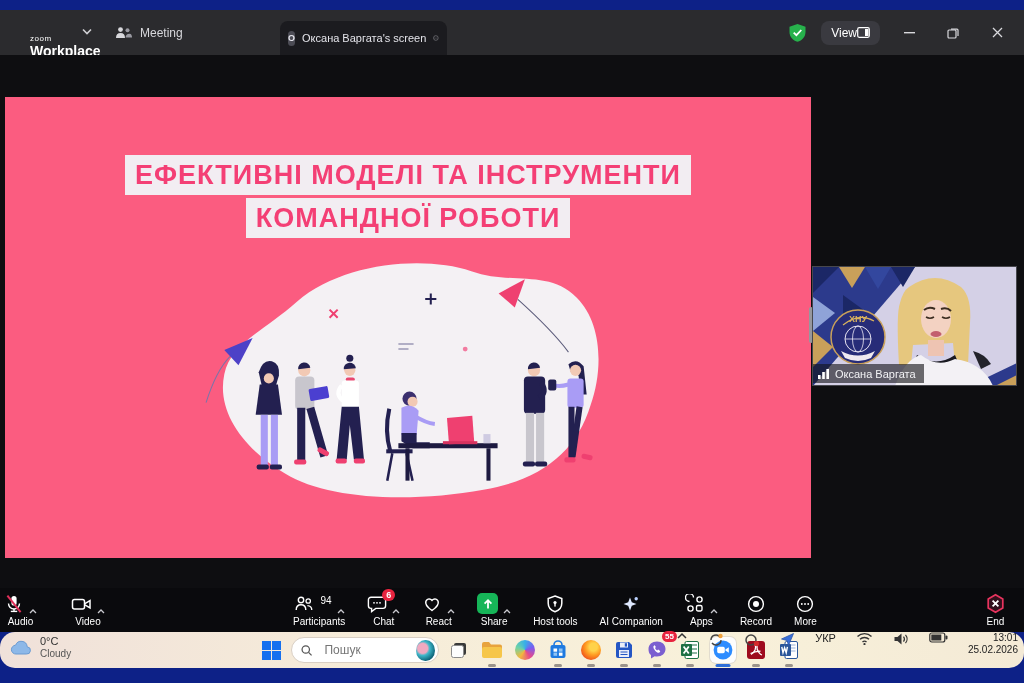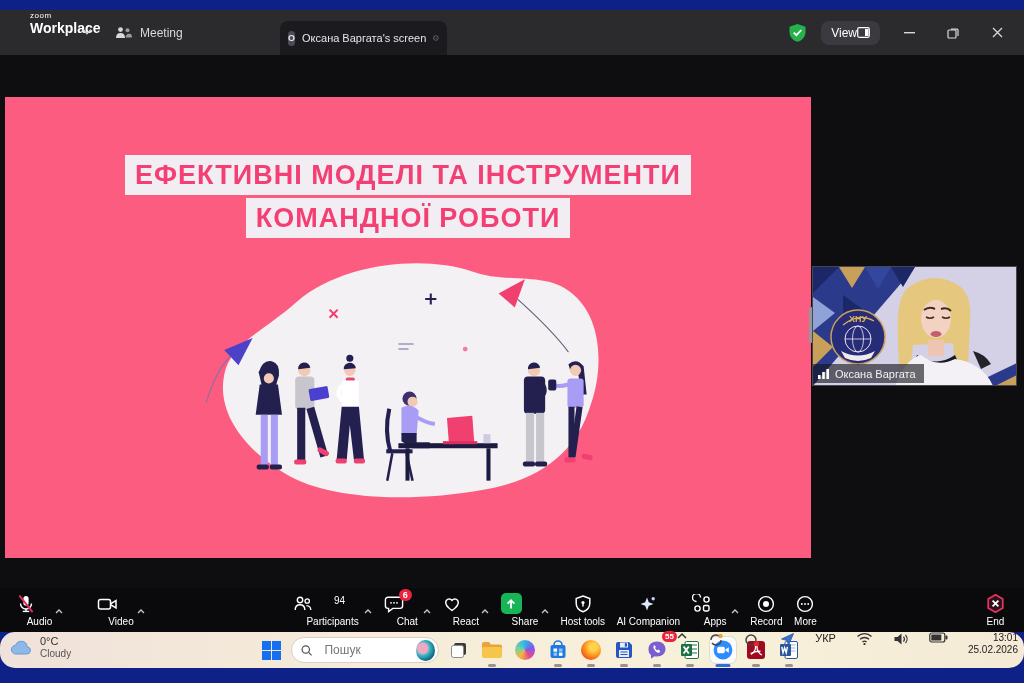--- a/index.html
+++ b/index.html
@@ -1,21 +1,21 @@
 <!DOCTYPE html>
 <html><head>
 <meta charset="utf-8">
 <style>
   html,body{margin:0;padding:0;background:#0d2187;}
   *{box-sizing:border-box;font-family:"Liberation Sans",sans-serif;}
   #stage{position:relative;width:1024px;height:683px;background:#0d2187;overflow:hidden;}
 
   
   #titlebar{position:absolute;left:0;top:10px;width:1024px;height:45px;background:#2b2b2e;}
-  .brand{position:absolute;left:30px;top:2px;color:#fff;cursor:pointer;}
+  .brand{position:absolute;left:30px;top:25px;color:#fff;cursor:pointer;}
   .brand .z{font-size:8px;line-height:8px;letter-spacing:.5px;}
   .brand .w{font-size:14px;font-weight:700;line-height:16px;}
   .brand-chev{position:absolute;left:82px;top:18px;}
   .meeting-tab{position:absolute;left:115px;top:0;height:45px;display:flex;align-items:center;gap:8px;color:#d8d8dc;font-size:12px;cursor:pointer;}
   .share-tab{position:absolute;left:280px;top:11px;width:167px;height:34px;background:#1b1b1f;border-radius:8px 8px 0 0;display:flex;align-items:center;padding:0 8px;gap:7px;cursor:pointer;}
   .share-tab .obadge{width:15px;height:15px;border-radius:4px;background:#4c4c55;color:#e7e7ee;font-size:9px;font-weight:700;display:flex;align-items:center;justify-content:center;}
   .share-tab .tname{color:#e4e4ea;font-size:11px;white-space:nowrap;flex:1;}
   .tb-right{position:absolute;right:12px;top:0;height:45px;display:flex;align-items:center;gap:14px;}
   .view-group{display:flex;align-items:center;background:#3a3a40;border-radius:8px;padding:5px 10px;cursor:pointer;}
   .view-group .vlabel{color:#fff;font-size:12px;}
@@ -30,25 +30,25 @@
 
   
   #video-thumb{position:absolute;left:812px;top:211px;width:205px;height:120px;background:#d4d0e6;border:1px solid #47474d;overflow:hidden;}
   #name-label{position:absolute;left:0;bottom:2px;height:19px;background:rgba(20,20,24,.62);display:flex;align-items:center;gap:5px;padding:0 8px 0 5px;}
   #name-label .nm{color:#f2f2f5;font-size:11px;white-space:nowrap;}
   #panel-handle{position:absolute;left:809px;top:252px;width:4px;height:36px;border-radius:2px;background:#97979d;cursor:ew-resize;}
 
   
   #ztoolbar{position:absolute;left:0;top:588px;width:1024px;height:44px;background:#0a0a0d;}
   .tgroup{position:absolute;top:0;height:44px;display:flex;align-items:center;}
-  #tg-left{left:16px;gap:34px;}
+  #tg-left{left:4px;gap:34px;}
   #tg-center{left:293px;width:524px;justify-content:space-between;}
   #tg-right{right:18px;margin-left:36px;}
   .tbtn{display:flex;flex-direction:column;align-items:center;gap:2px;cursor:pointer;position:relative;}
-  .ticonrow{position:relative;height:21px;display:flex;align-items:flex-end;gap:19px;}
+  .ticonrow{position:relative;height:21px;display:flex;align-items:flex-end;gap:5px;}
   .tlabel{color:#fff;font-size:10px;line-height:11px;white-space:nowrap;}
   .pcount{color:#fff;font-size:10px;margin-left:2px;align-self:flex-start;margin-top:2px;}
   .badge{position:absolute;top:-5px;right:-8px;background:#e8243f;color:#fff;border-radius:8px;font-size:9px;font-weight:700;padding:1px 4px;min-width:8px;text-align:center;}
   .sharebox{width:21px;height:21px;border-radius:5px;background:#16b558;display:flex;align-items:center;justify-content:center;}
 
   
   #taskbar{position:absolute;left:0;top:632px;width:1024px;height:36px;background:linear-gradient(90deg,#f0e1da 0%,#f6ecd9 35%,#f8f1da 70%,#f4ead6 100%);border-radius:15px;}
   #weather{position:absolute;left:10px;top:3px;display:flex;align-items:center;gap:6px;cursor:pointer;}
   #weather .wt{font-size:11px;color:#333;line-height:13px;}
   #weather .wd{font-size:10px;color:#555;line-height:12px;}

